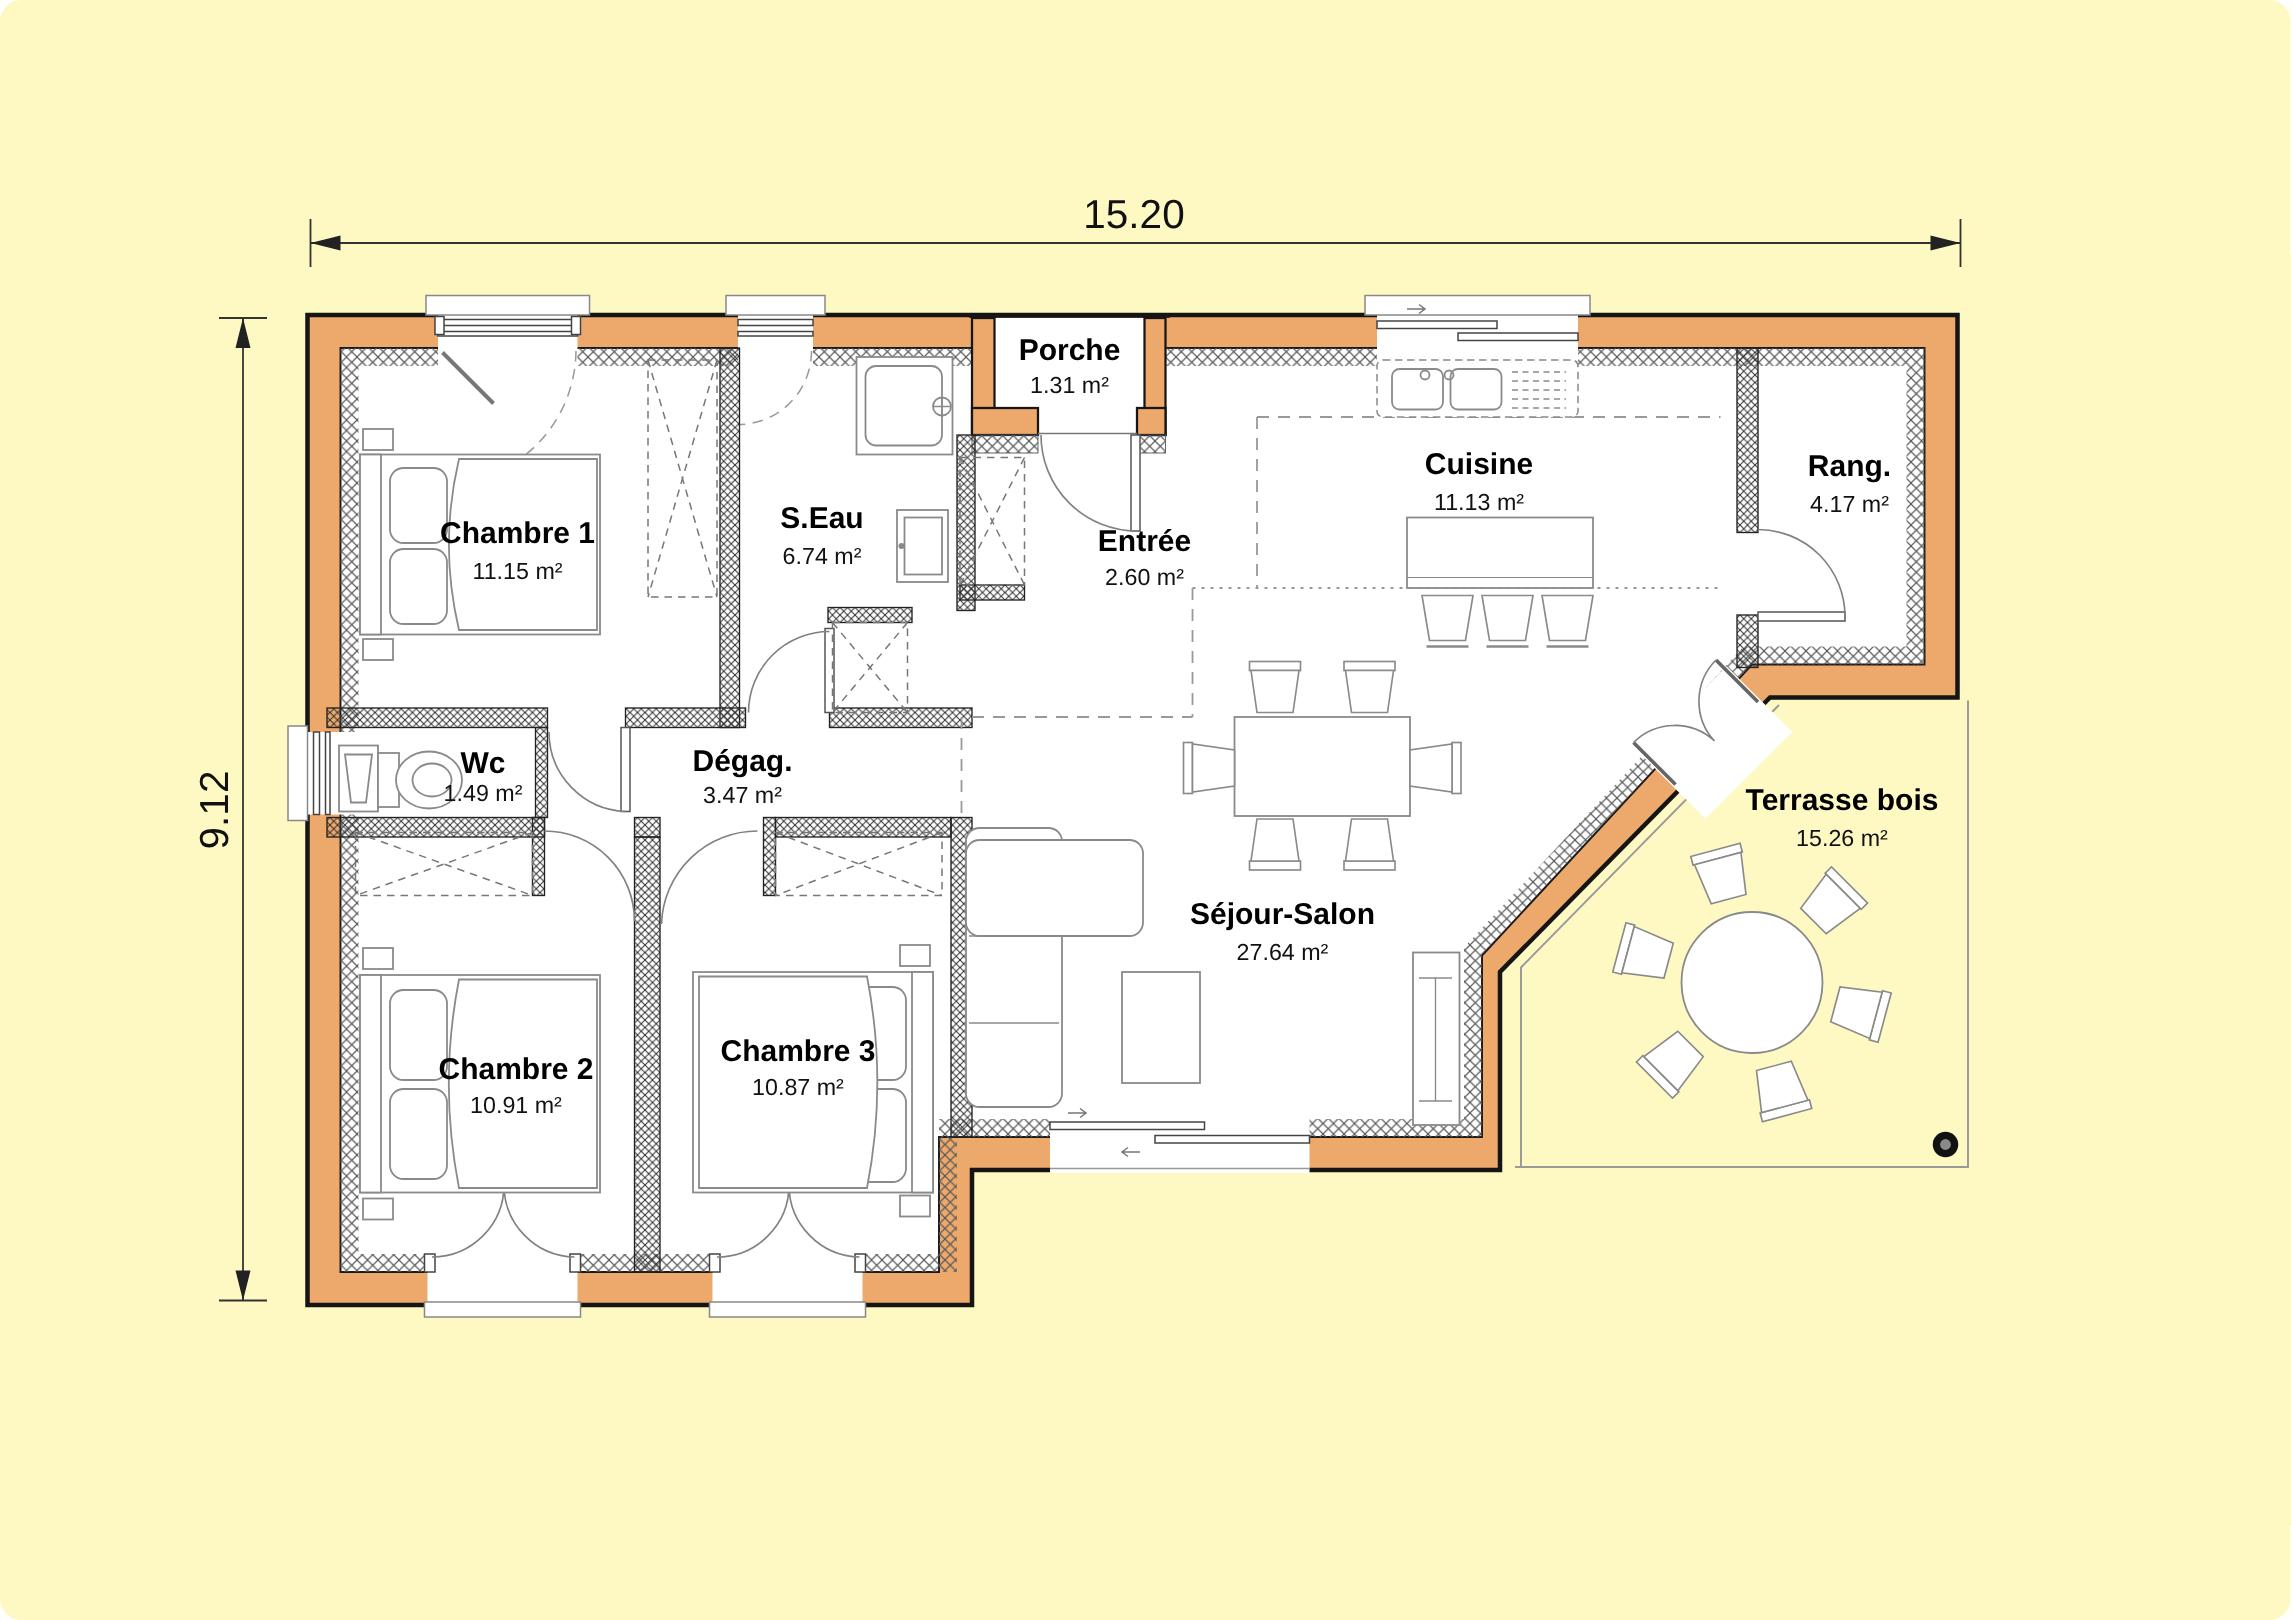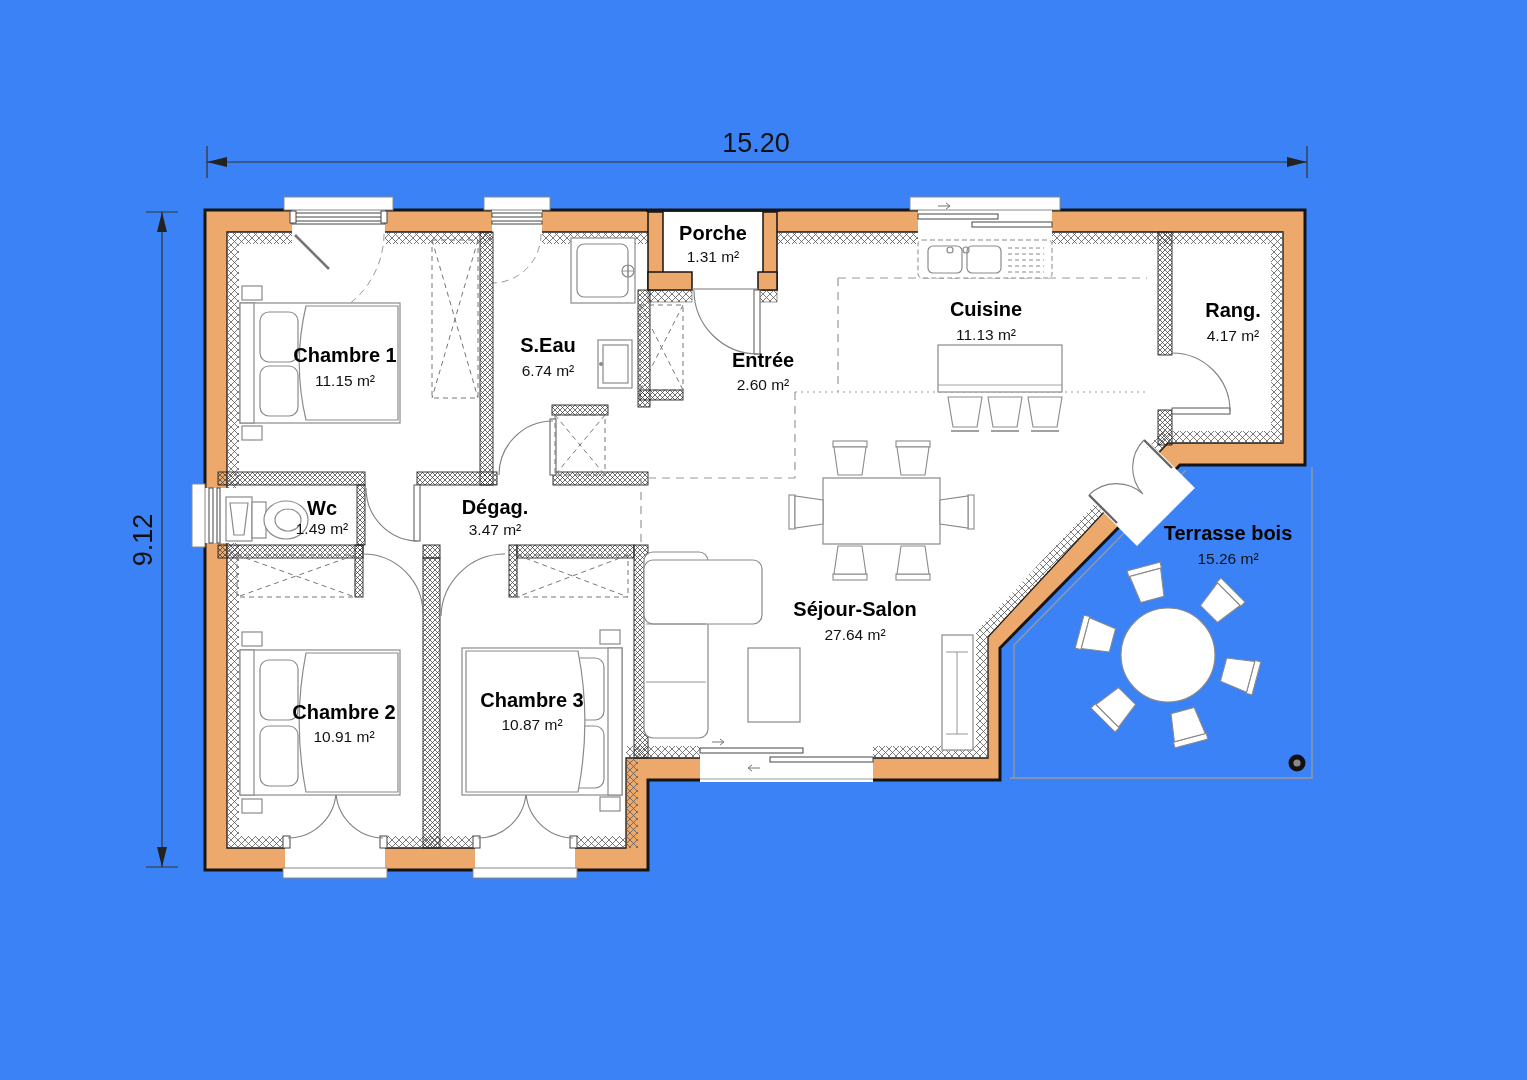--- a/index.html
+++ b/index.html
@@ -1,17 +1,17 @@
 <!DOCTYPE html>
 <html><head>
 <meta charset="utf-8">
 <style>
   html,body{margin:0;padding:0;background:#fff;}
-  .stage{position:relative;width:1527px;height:1080px;background:#3b82f6;overflow:hidden;
-         font-family:"Liberation Sans",sans-serif;}
+  .stage{position:relative;width:1527px;height:1080px;background:#fef9c3;overflow:hidden;
+         font-family:"Liberation Sans",sans-serif;border-radius:14px;}
   svg{display:block;}
   .rname{font:bold 20px "Liberation Sans",sans-serif;fill:#000;text-anchor:middle;}
   .rarea{font:15.5px "Liberation Sans",sans-serif;fill:#111;text-anchor:middle;}
   .dim{font:27px "Liberation Sans",sans-serif;fill:#111;text-anchor:middle;}
   .furn{stroke:#8a8a8a;stroke-width:1.2;fill:#fff;}
   .furnl{stroke:#8a8a8a;stroke-width:1.2;fill:none;}
   .door{stroke:#818181;stroke-width:1.1;fill:none;}
   .leaf{stroke:#555;stroke-width:1;fill:#fff;}
   .dash{stroke:#999;stroke-width:1.2;fill:none;stroke-dasharray:8 6;}
   .dot{stroke:#999;stroke-width:1.2;fill:none;stroke-dasharray:2 4;}

